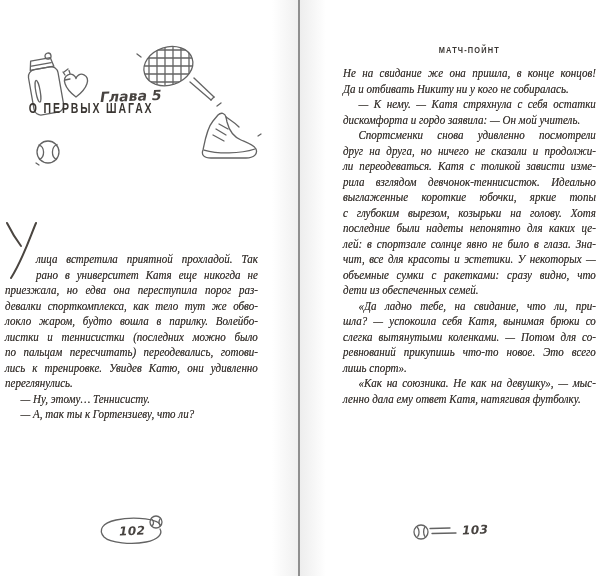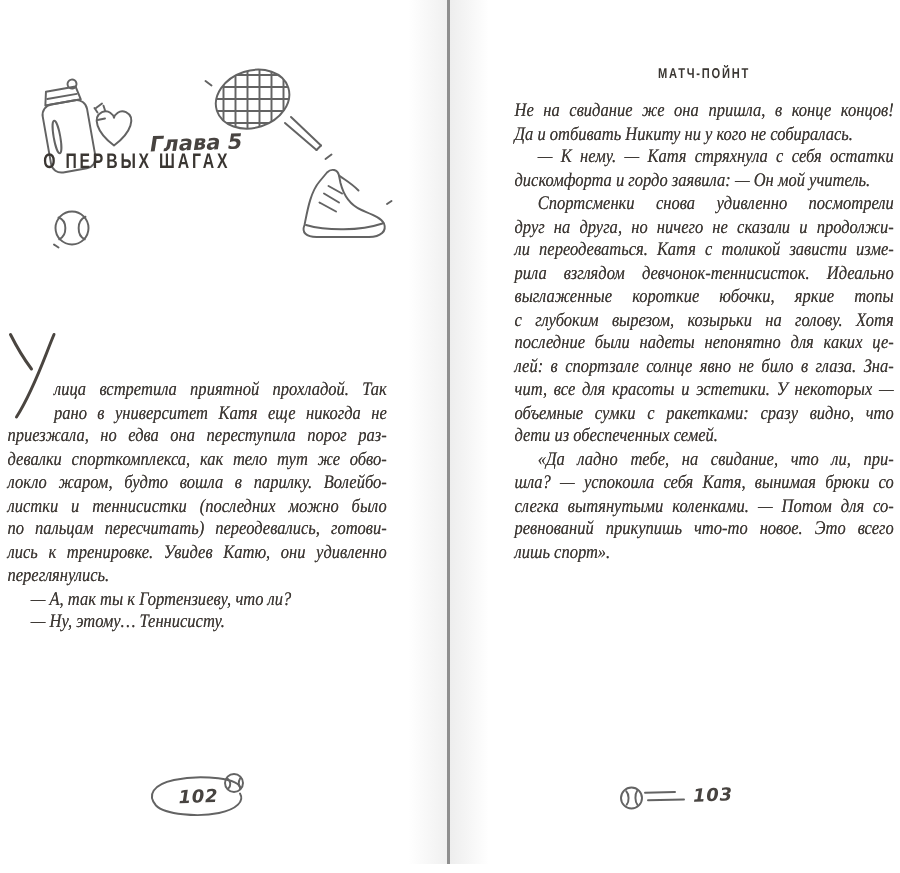--- a/index.html
+++ b/index.html
@@ -135,24 +135,24 @@
           <div class="line dc">рано в университет Катя еще никогда не</div>
           <div class="line">приезжала, но едва она переступила порог раз-</div>
           <div class="line">девалки спорткомплекса, как тело тут же обво-</div>
           <div class="line">локло жаром, будто вошла в парилку. Волейбо-</div>
           <div class="line">листки и теннисистки (последних можно было</div>
           <div class="line">по пальцам пересчитать) переодевались, готови-</div>
           <div class="line">лись к тренировке. Увидев Катю, они удивленно</div>
           <div class="line last">переглянулись.</div>
         </div>
         <div class="para">
+          <div class="line last ind">— Ну, этому… Теннисисту.</div>
+        </div>
+        <div class="para">
           <div class="line last ind">— А, так ты к Гортензиеву, что ли?</div>
-        </div>
-        <div class="para">
-          <div class="line last ind">— Ну, этому… Теннисисту.</div>
         </div>
       </div>
 
     <div class="footL">
       <svg style="left:0;top:0;" width="72" height="38" viewBox="0 0 72 38">
         <path d="M64,12 C66,5 38,2 20,6 C6,9 2,16 8,23 C14,29 36,31 50,28 C62,25.5 67,20 64,15"></path>
         <circle cx="60" cy="8" r="6"></circle>
         <path d="M55.8,5.2 C58,7 58,10 56.2,11.6"></path>
           <path d="M64.2,4.6 C62.8,7 62.8,10 64.6,11.4"></path>
       </svg>
@@ -191,20 +191,24 @@
           <div class="line">объемные сумки с ракетками: сразу видно, что</div>
           <div class="line last">дети из обеспеченных семей.</div>
         </div>
         <div class="para">
           <div class="line ind">«Да ладно тебе, на свидание, что ли, при-</div>
           <div class="line">шла? — успокоила себя Катя, вынимая брюки со</div>
           <div class="line">слегка вытянутыми коленками. — Потом для со-</div>
           <div class="line">ревнований прикупишь что-то новое. Это всего</div>
           <div class="line last">лишь спорт».</div>
         </div>
+        <div class="para">
+          <div class="line ind">«Как на союзника. Не как на девушку», — мыс-</div>
+          <div class="line last">ленно дала ему ответ Катя, натягивая футболку.</div>
+        </div>
       </div>
 
     <div class="footR">
       <svg style="left:0;top:0;" width="46" height="24" viewBox="0 0 46 24">
         <circle cx="9" cy="12" r="7"></circle>
         <path d="M5.5,7.5 C7.5,9.5 7.5,14.5 5.8,16.4"></path>
           <path d="M12.8,7.2 C11.2,9.5 11.2,14.5 13,16.6"></path>
         <path d="M18,8.5 L38,8"></path>
           <path d="M20,13.5 L44,13"></path>
       </svg>

